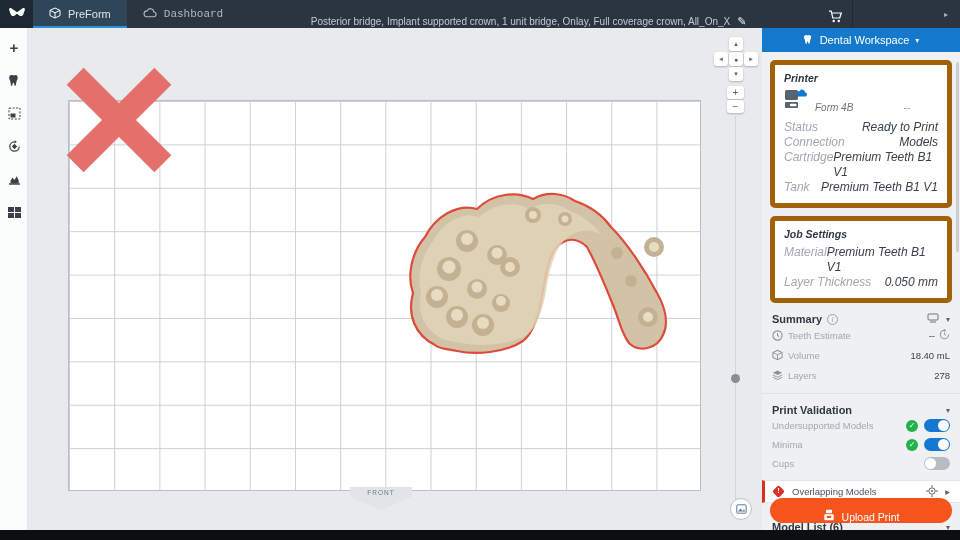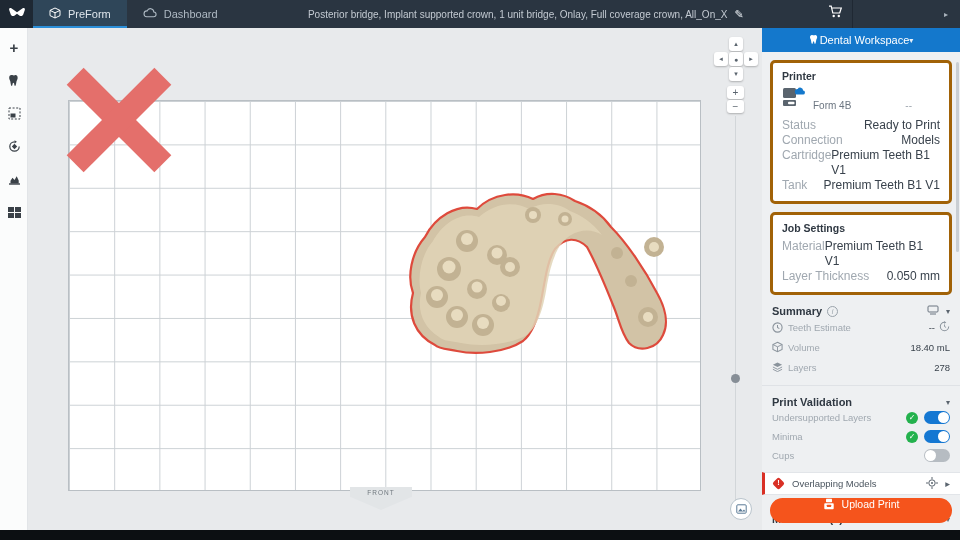--- a/index.html
+++ b/index.html
@@ -1,24 +1,24 @@
 <!DOCTYPE html>
 <html><head>
 <meta charset="utf-8">
 <style>
   * { margin:0; padding:0; box-sizing:border-box; }
   html,body { width:960px; height:540px; }
   body { font-family:"Liberation Sans", sans-serif; position:relative; overflow:hidden; background:#e8eaec; }
 
   
-  .topbar { position:absolute; left:0; top:0; width:960px; height:28px; background:#2a3541; display:flex; align-items:center; z-index:5; }
+  .topbar { position:absolute; left:0; top:0; width:960px; height:28px; background:#2a3541; display:flex; align-items:flex-end; z-index:5; }
   .logo-box { width:33px; height:28px; background:#1e2833; display:flex; align-items:center; justify-content:center; }
   .tab { height:28px; display:flex; align-items:center; gap:7px; padding:0 16px; font-size:11px; color:#dfe6ec; }
   .tab.active { background:#2f4659; border-bottom:2px solid #2b8fd9; padding-top:2px; }
-  .tab.plain { color:#aeb9c3; }
+  .tab.plain { color:#aeb9c3;font-family:Liberation Mono, monospace; }
   .job-title { flex:1; text-align:center; font-size:10px; color:#c3cad2; white-space:nowrap; overflow:hidden; display:flex; align-items:center; justify-content:center; gap:7px; }
   .pencil { color:#e8edf2; font-size:11px; }
   .cart-btn { width:34px; display:flex; justify-content:center; }
   .topbar-right { width:108px; height:28px; border-left:1px solid #1f2833; display:flex; align-items:center; justify-content:flex-end; padding-right:12px; color:#aab4bd; font-size:8px; }
 
   
   .leftbar { position:absolute; left:0; top:28px; width:28px; height:502px; background:#fbfcfc; border-right:1px solid #e2e5e8; z-index:4; }
   .tool { width:28px; height:28px; display:flex; align-items:center; justify-content:center; color:#3a4148; margin-top:5px; }
   .tool svg { display:block; }
   .tool-plus { font-size:15px; font-weight:bold; line-height:1; color:#3a4148; }
@@ -46,23 +46,23 @@
   .n-ct{left:15px;top:15px; font-size:8px;}
   .zoomer { position:absolute; left:699px; top:58px; width:17px; }
   .zbtn { width:17px; height:13px; background:#fff; border-radius:3px; box-shadow:0 1px 2px rgba(0,0,0,.25);
     display:flex; align-items:center; justify-content:center; font-size:10px; color:#5a646e; margin-bottom:1px; }
   .slider-track { position:absolute; left:707px; top:88px; width:1px; height:390px; background:#d2d6d9; }
   .slider-knob { position:absolute; left:703px; top:346px; width:9px; height:9px; border-radius:50%; background:#868e96; }
   .shot-btn { position:absolute; left:702px; top:470px; width:22px; height:22px; border-radius:50%; background:#fff; border:1px solid #b9c4cc; display:flex; align-items:center; justify-content:center; }
 
   
   .panel { position:absolute; right:0; top:28px; width:198px; height:502px; background:#eef0f2; z-index:5; }
-  .ws-header { height:24px; background:#1478cc; color:#fff; display:flex; align-items:center; justify-content:center; font-size:11px; }
+  .ws-header { height:24px; background:#1478cc; color:#fff; display:flex; align-items:center; justify-content:center; gap:6px; font-size:11px; }
   .ws-header .chv { font-size:8px; opacity:.9; }
-  .card { margin:8px 8px 0 8px; background:#fff; border:3px solid #a16207; border-radius:5px; padding:7px 9px 8px 9px; }
+  .card { margin:8px 8px 0 8px; background:#fff; border:5px solid #a16207; border-radius:5px; padding:7px 9px 8px 9px;font-style:italic; }
   .card-title { font-size:10.5px; font-weight:bold; color:#2f3842; margin-bottom:5px; }
   .prow { display:flex; justify-content:space-between; font-size:12px; line-height:15px; }
   .prow .lab { color:#a0a8b0; }
   .prow .val { color:#39424c; }
   .printer-line { display:flex; align-items:flex-end; gap:7px; margin:2px 0 7px 0; }
   .printer-name { font-size:10px; color:#6b7580; }
   .printer-dash { margin-left:auto; font-size:10px; color:#a0a8b0; padding-right:28px; }
 
   .section { padding:0 10px; }
   .sec-head { display:flex; align-items:center; font-size:11px; font-weight:bold; color:#2f3842; margin-top:10px; }
@@ -88,21 +88,21 @@
     border-left:3px solid #d93025; height:23px; display:flex; align-items:center; padding:0 10px 0 7px; gap:7px; font-size:9.5px; color:#4a545e; }
   .overlap-row .right { margin-left:auto; display:flex; align-items:center; gap:7px; color:#5a646e; }
   .diamond { position:relative; width:13px; height:13px; }
   .diamond i { position:absolute; left:2px; top:2px; width:9px; height:9px; background:#d93025; border-radius:2px; transform:rotate(45deg); }
   .diamond span { position:absolute; left:0; top:0.5px; width:13px; text-align:center; color:#fff; font-size:7.5px; font-weight:bold; }
 
   .mrow { display:flex; align-items:center; font-size:9.5px; color:#6b7580; height:18px; }
   .mrow .eye { margin-left:auto; display:flex; }
 
   .upload-btn { position:absolute; left:8px; right:8px; bottom:7px; height:25px; background:#f5541c; border:0; border-radius:13px;
-    color:#fff; font-size:10.5px; display:flex; align-items:flex-start; justify-content:center; gap:7px; font-family:"Liberation Sans",sans-serif; }
+    color:#fff; font-size:10.5px; display:flex; align-items:flex-end; justify-content:center; gap:7px; font-family:"Liberation Sans",sans-serif; }
   .panel-scroll { position:absolute; right:1px; top:34px; width:3px; height:190px; background:#c9ced3; border-radius:2px; }
 
   .bottombar { position:absolute; left:0; bottom:0; width:960px; height:10px; background:#0c0f12; z-index:6; }
 </style>
 </head>
 <body>
 
 <div class="topbar">
   <div class="logo-box">
     <span>
@@ -396,21 +396,21 @@
   <hr class="div">
 
   <div class="section">
     <div class="sec-head">
       <span>Print Validation</span>
       <span class="right">
           <span class="chv">▾</span>
         </span>
     </div>
     <div class="vrow">
-      <span>Undersupported Layers</span>
+      <span>Undersupported Models</span>
       <span class="right">
         <span class="okdot">
             <span>✓</span>
           </span>
         <span class="toggle on">
             <span class="knob"></span>
           </span>
       </span>
     </div>
     <div class="vrow">

